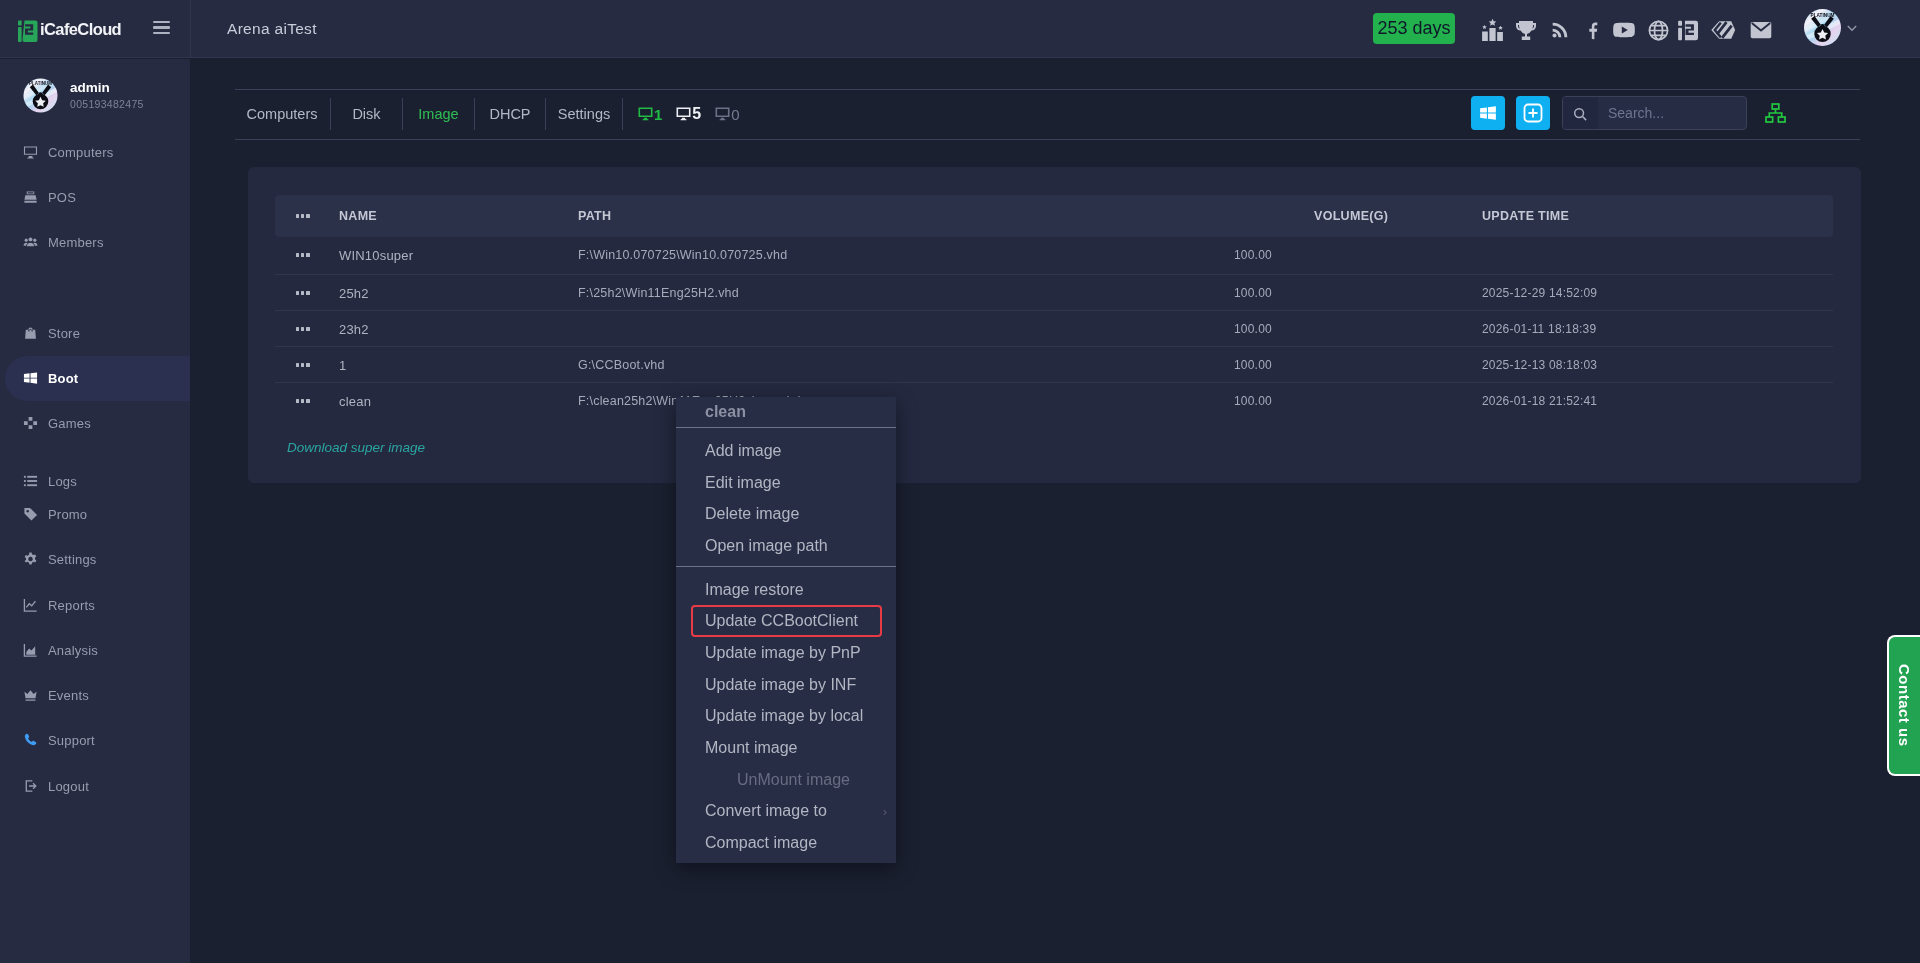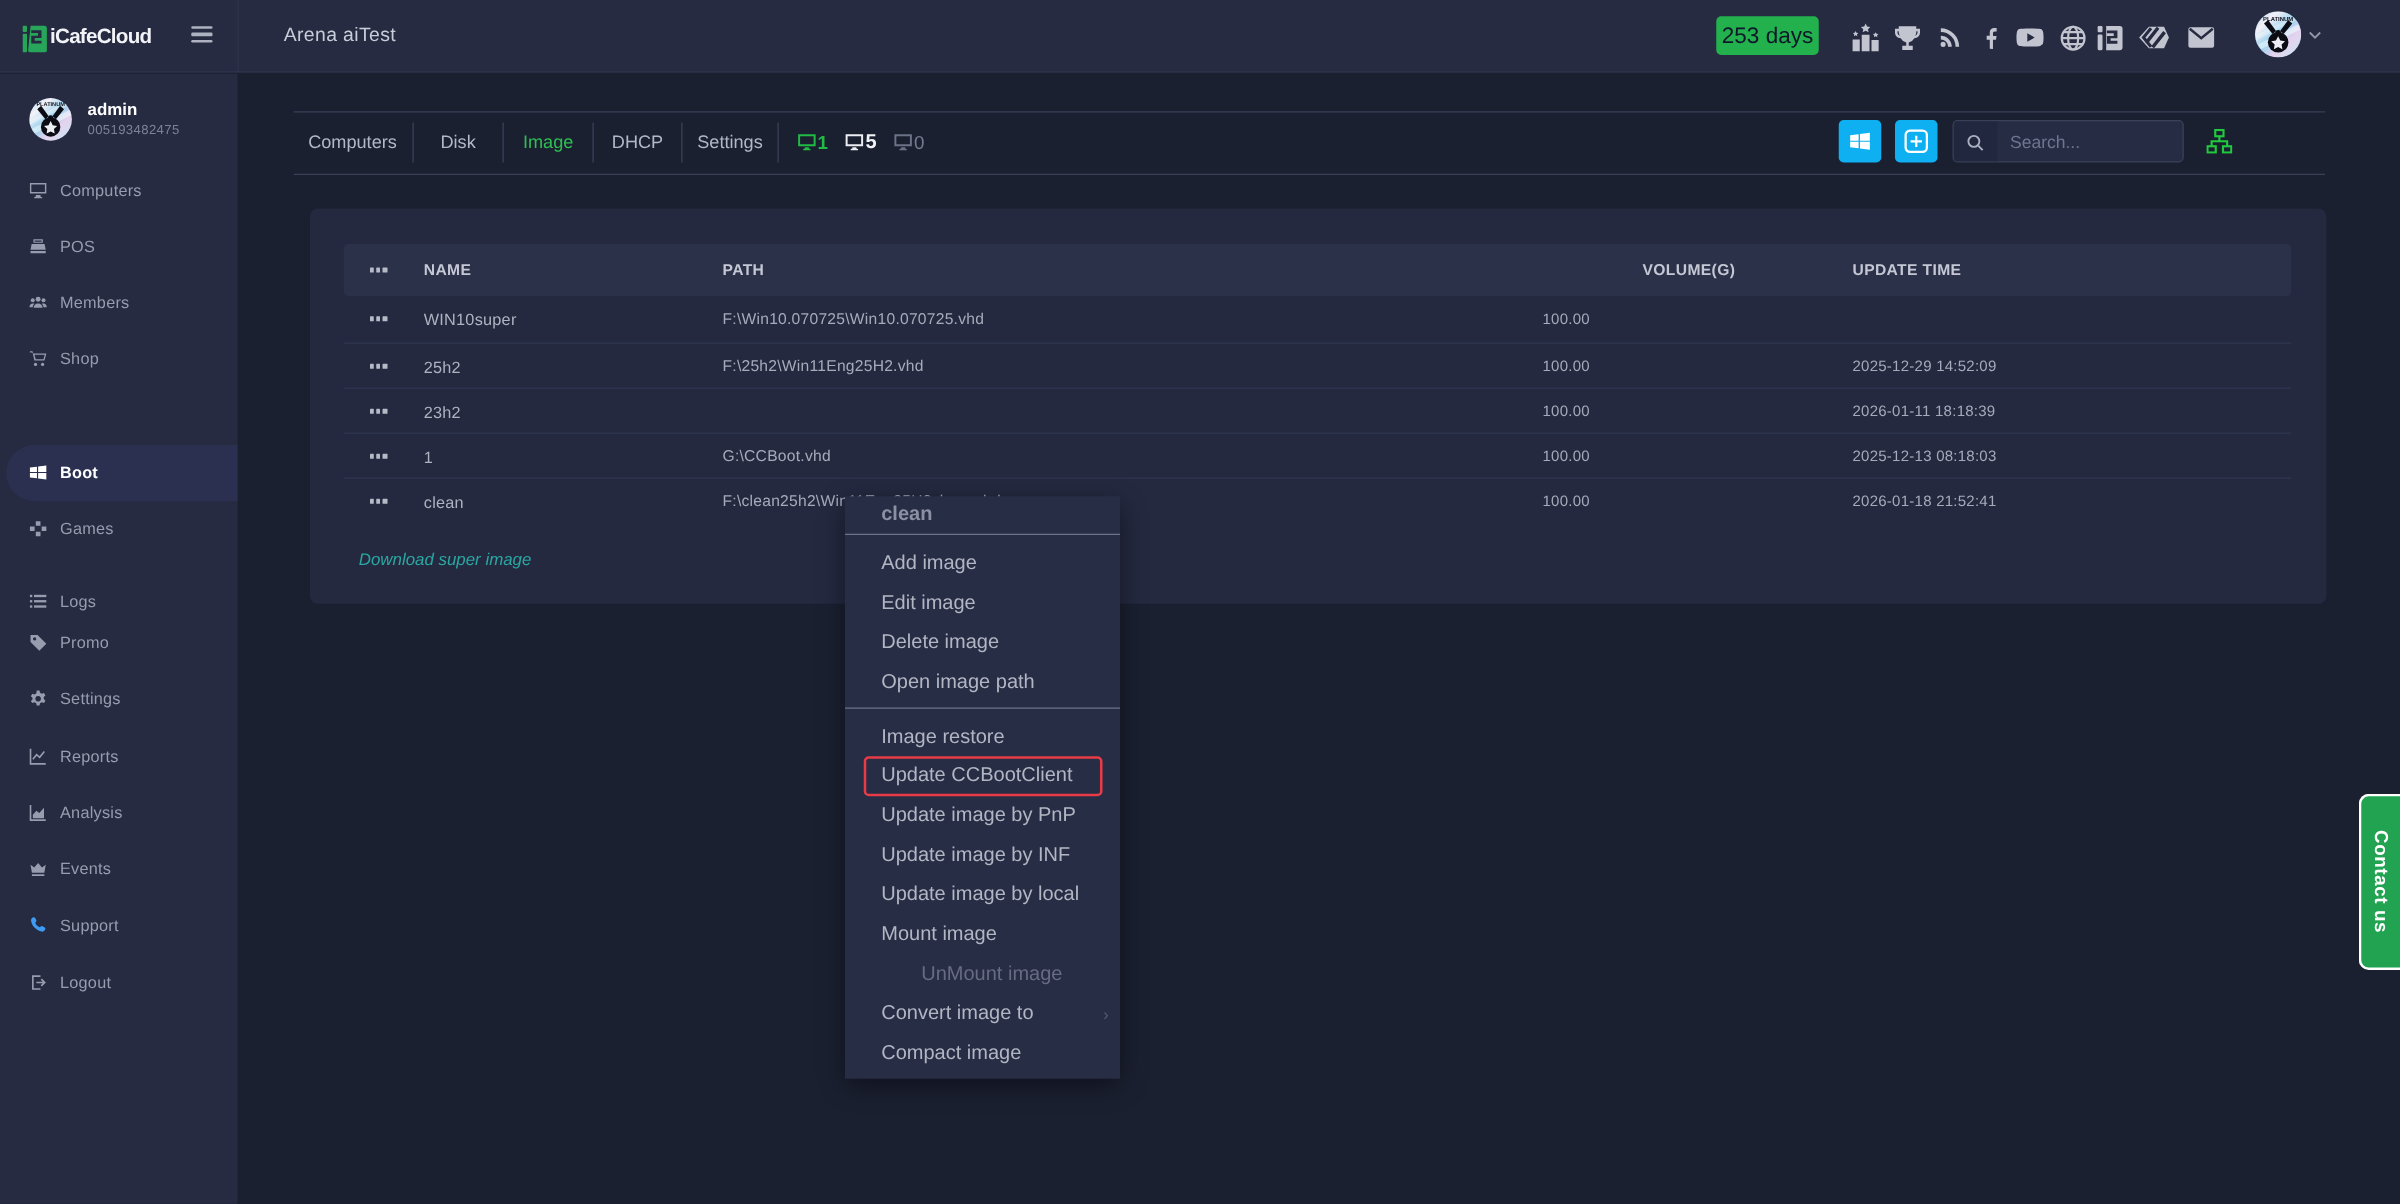--- a/index.html
+++ b/index.html
@@ -207,27 +207,25 @@
       <svg class="ic" viewBox="0 0 16 16" fill="#979caf">
         <circle cx="8" cy="5.2" r="2.1"></circle>
         <circle cx="3.4" cy="6" r="1.7"></circle>
         <circle cx="12.6" cy="6" r="1.7"></circle>
         <path d="M4.2 12.5c0-2.2 1.6-3.7 3.8-3.7s3.8 1.5 3.8 3.7z"></path>
         <path d="M0.6 12c0-1.9 1.2-3.1 3-3.1.5 0 .9.1 1.3.2-.9.8-1.4 1.8-1.5 2.9z"></path>
         <path d="M15.4 12c0-1.9-1.2-3.1-3-3.1-.5 0-.9.1-1.3.2.9.8 1.4 1.8 1.5 2.9z"></path>
       </svg>
       <div class="lbl">Members</div>
     </div>
-    <div class="mitem" style="top:205.9px;">
-      <svg class="ic" viewBox="0 0 16 16" fill="#979caf">
-        <path d="M1 1.5h2.2l.6 2H15l-1.6 6H4.8L3.4 3.2 3 2.6H1z M4.9 4.6l1 3.8h6.7l1-3.8z" fill-rule="evenodd"></path>
-        <circle cx="5.8" cy="12.8" r="1.4"></circle>
-        <circle cx="11.8" cy="12.8" r="1.4"></circle>
-      </svg>
-      <div class="lbl">Shop</div>
+    <div class="mitem" style="top:251.2px;">
+      <svg class="ic" viewBox="0 0 16 16" fill="#979caf">
+        <path d="M3 4.5h10l.8 9.5H2.2z M5.7 6.5v-2a2.3 2.3 0 0 1 4.6 0v2h-1.2v-2a1.1 1.1 0 0 0-2.2 0v2z" fill-rule="evenodd"></path>
+      </svg>
+      <div class="lbl">Store</div>
     </div>
     <div class="mitem active" style="top:296.5px;">
       <svg class="ic" viewBox="0 0 16 16" fill="#fff">
         <path d="M1 3.8 7 3v4.6H1z M8 2.9 15 2v5.6H8z M1 8.4h6V13l-6-.8z M8 8.4h7V14l-7-.9z"></path>
       </svg>
       <div class="lbl">Boot</div>
     </div>
     <div class="mitem" style="top:341.8px;">
       <svg class="ic" viewBox="0 0 16 16" fill="#979caf">
         <path d="M6 1.5h4v4H6z M6 10.5h4v4H6z M1 6h4v4H1z M11 6h4v4H11z"></path>

